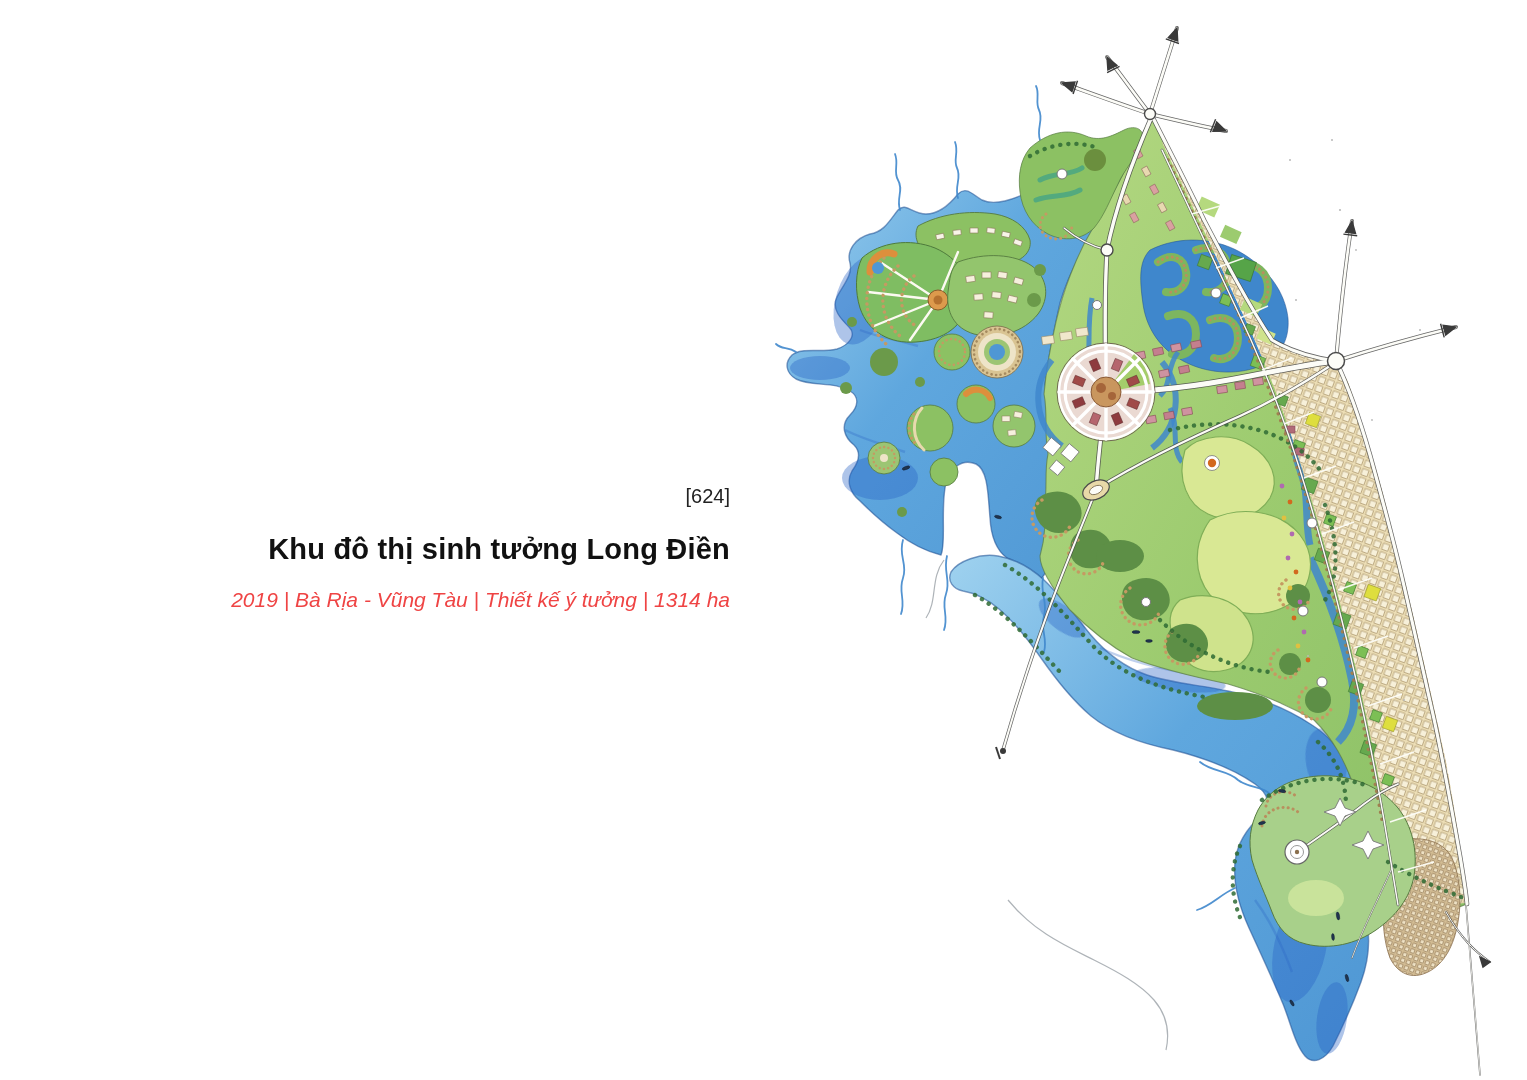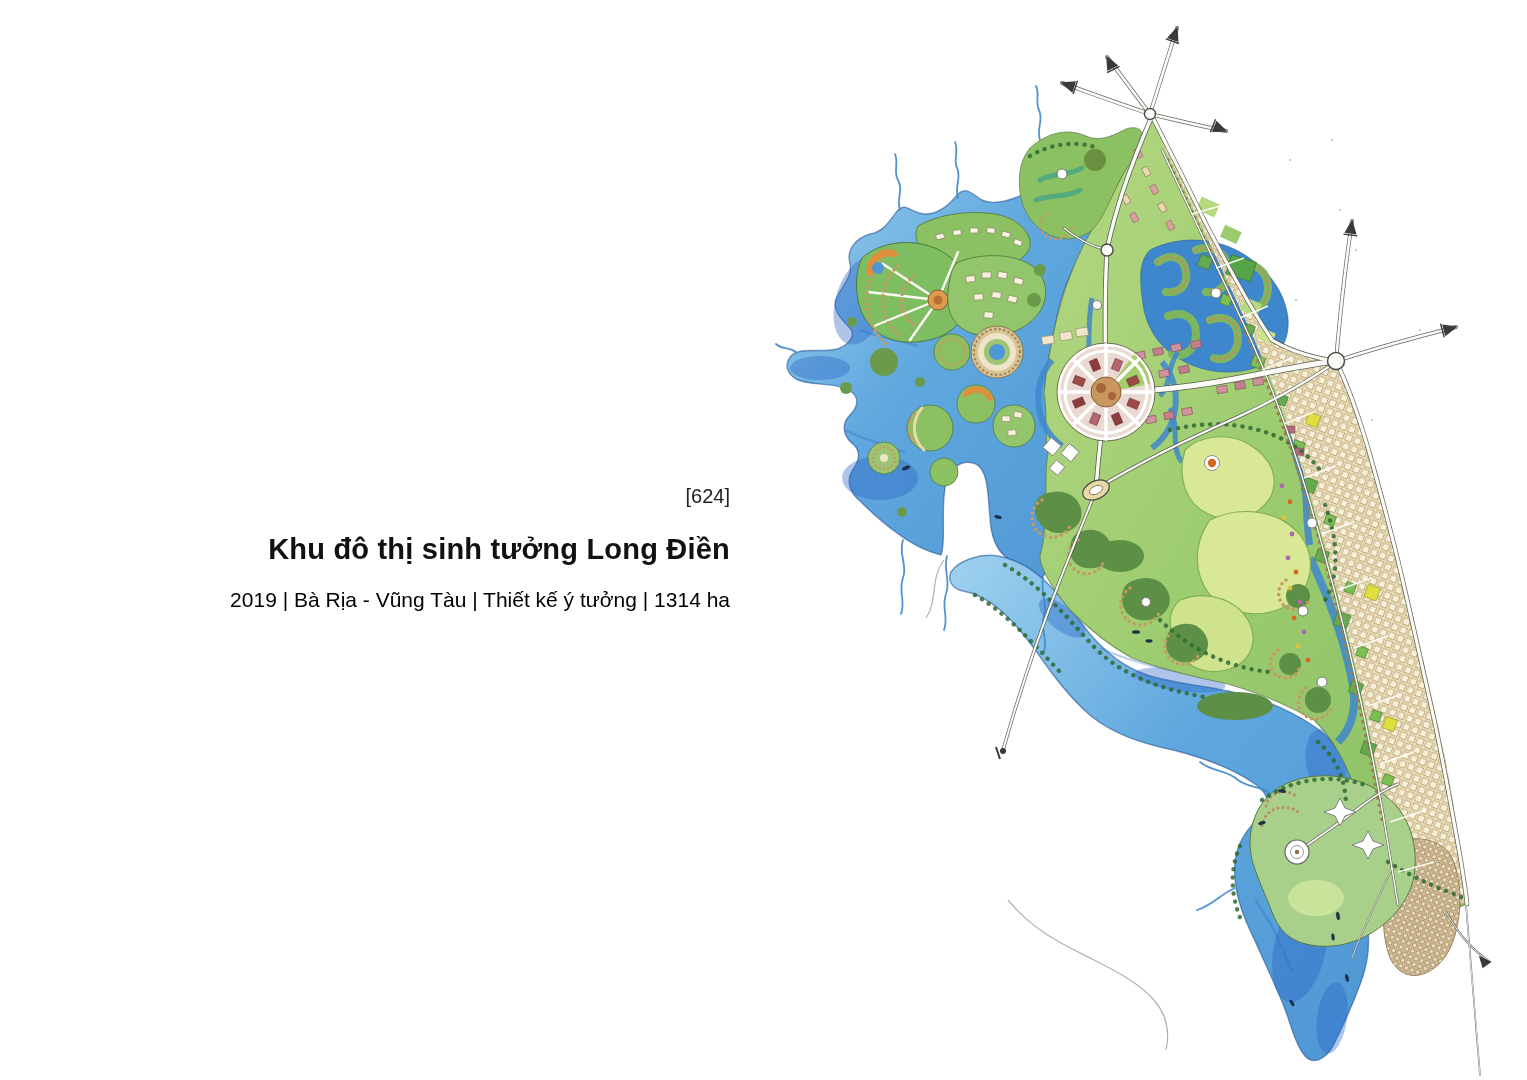--- a/index.html
+++ b/index.html
@@ -1,21 +1,21 @@
 <!DOCTYPE html>
 <html><head>
 <meta charset="utf-8">
 <style>
   html,body{margin:0;padding:0;background:#ffffff;}
   .page{position:relative;width:1527px;height:1080px;background:#ffffff;overflow:hidden;
         font-family:"Liberation Sans","DejaVu Sans",sans-serif;}
   .caption{position:absolute;left:25px;top:478px;width:705px;text-align:right;color:#1c1c1c;margin-top:8px;}
   .caption .idx{font-size:20px;line-height:20px;margin:0 0 27px 0;color:#222;}
   .caption .title{font-size:29px;line-height:33px;font-weight:700;margin:0 0 22px 0;color:#111;letter-spacing:.2px;}
-  .caption .meta{font-size:21px;line-height:24px;margin:0;color:#000000;}
+  .caption .meta{font-size:21px;line-height:24px;margin:0;color:#ef4444;font-style:italic;}
   .mapfig{position:absolute;left:0;top:0;width:1527px;height:1080px;margin:0;}
   svg{display:block;}
 </style>
 </head>
 <body>
 
 <div class="page">
 
   <section class="caption">
     <div class="idx">[624]</div>

